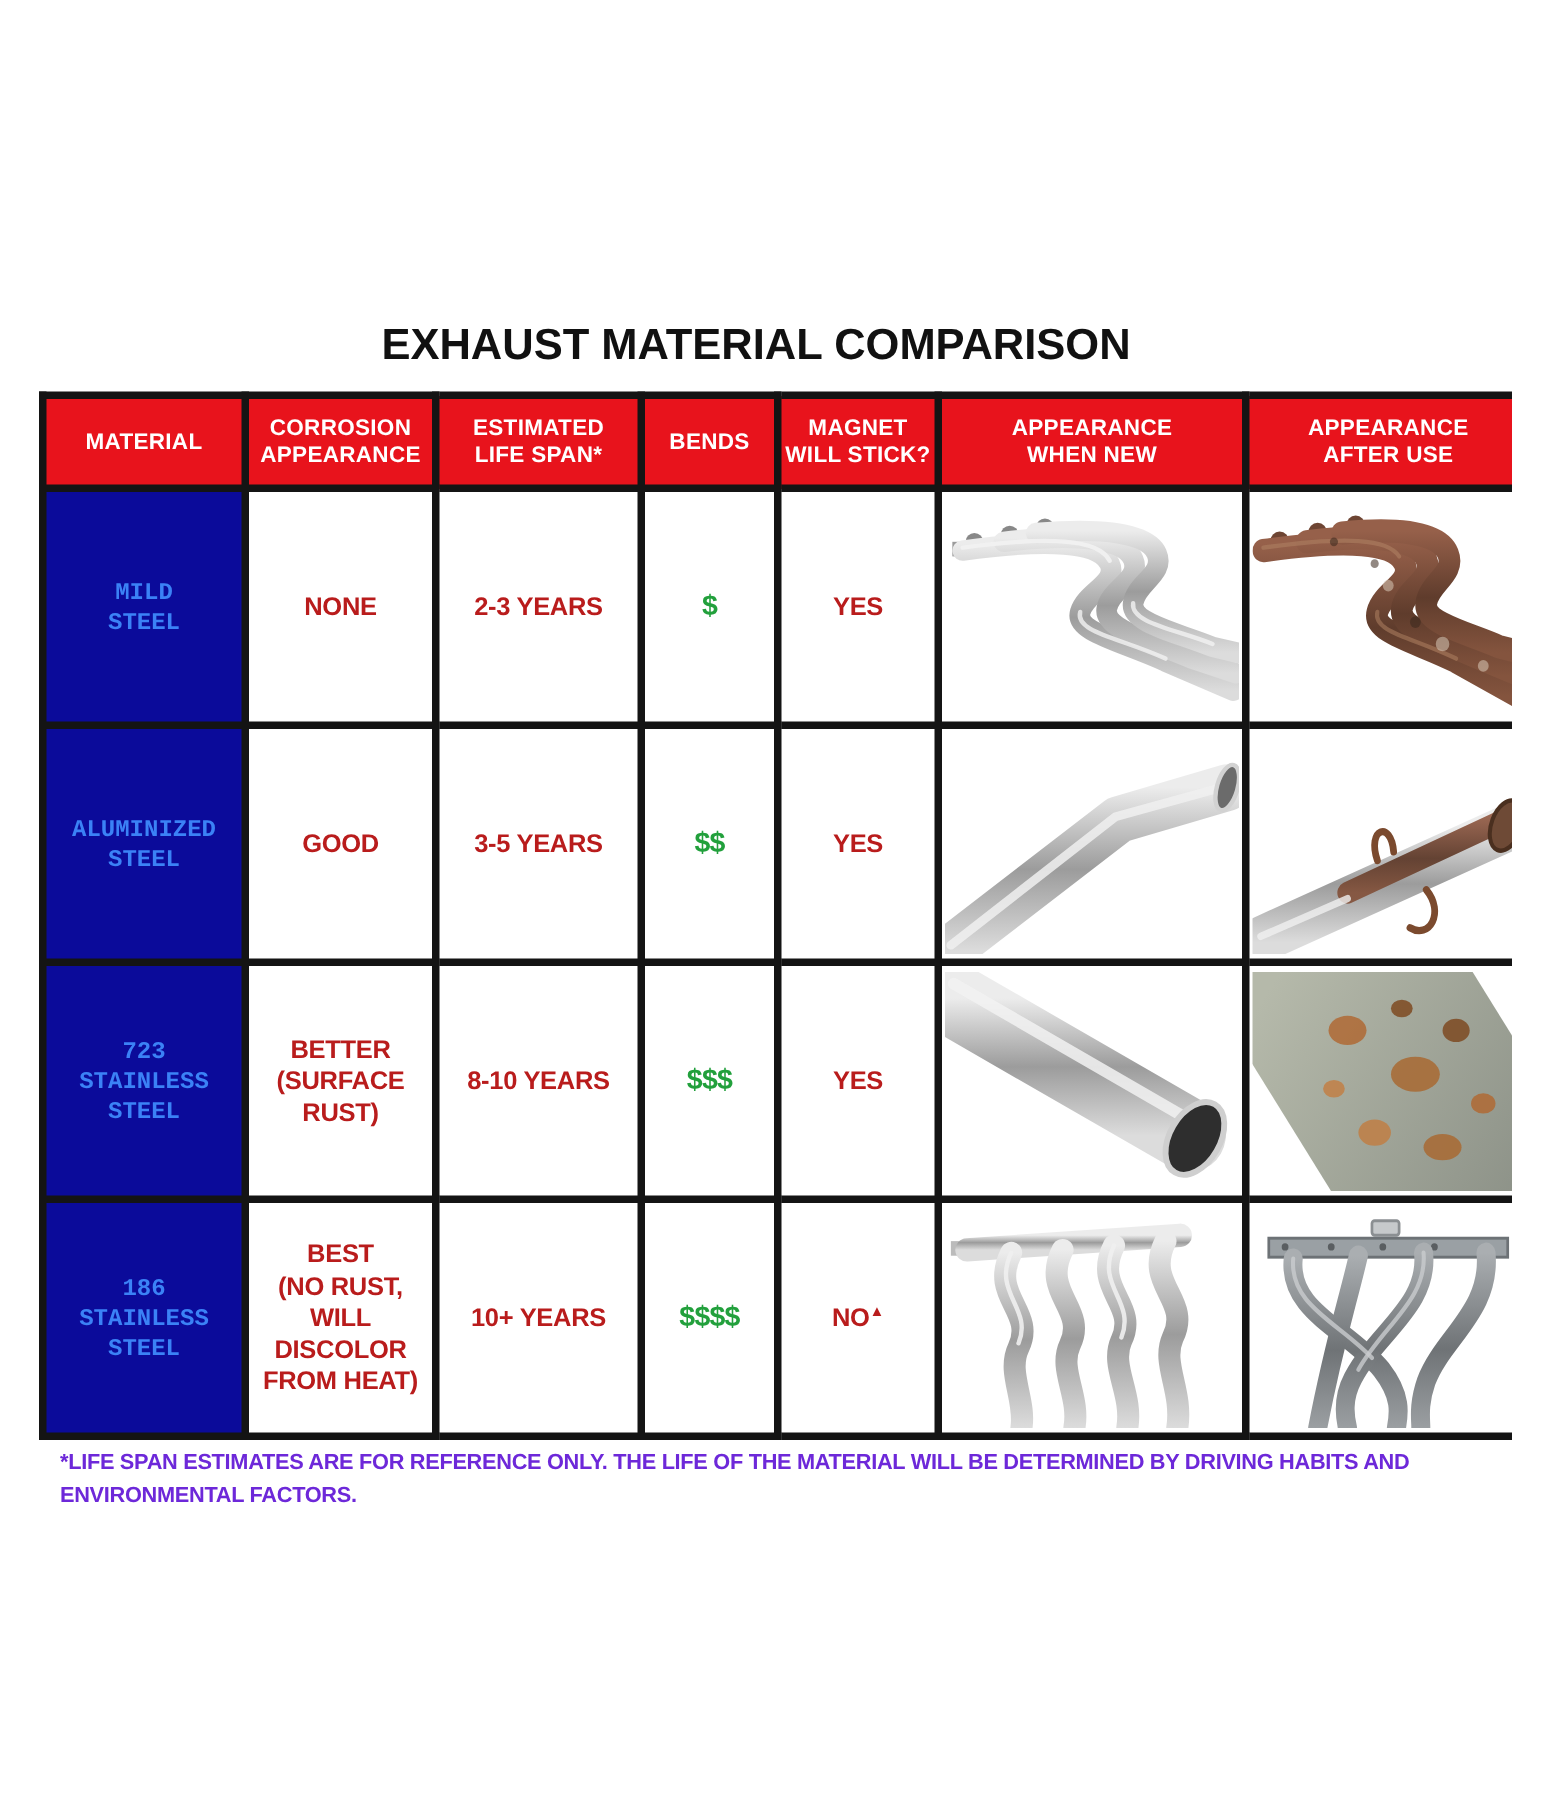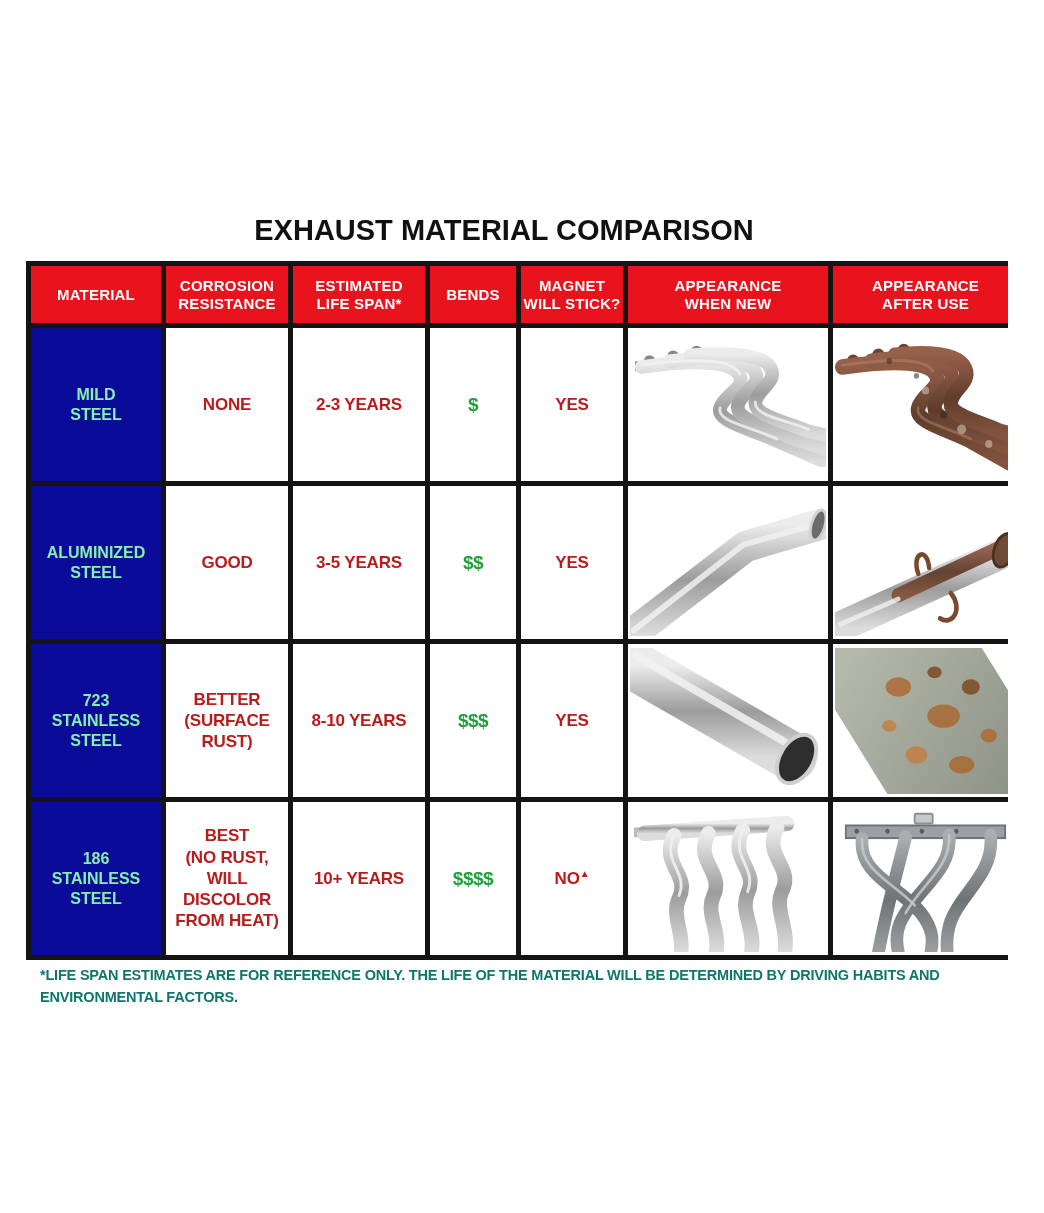--- a/index.html
+++ b/index.html
@@ -43,25 +43,26 @@
     background: #e8131c;
     color: #ffffff;
     font-size: 15px;
     line-height: 1.15;
     font-weight: 700;
     white-space: pre-line;
     letter-spacing: 0.2px;
   }
   td.mat {
     background: #0b0b9a;
-    color: #86efac;
+    color: #3b82f6;
     font-size: 16px;
     line-height: 1.25;
     font-weight: 700;
     white-space: pre-line;
+    font-family: Liberation Mono, monospace;
   }
   td.val {
     color: #b91c1c;
     font-size: 17px;
     line-height: 1.25;
     font-weight: 700;
     white-space: pre-line;
     letter-spacing: -0.2px;
   }
   td.cost {
@@ -75,21 +76,21 @@
   td.photo svg { display: block; width: 100%; height: 146px; }
   .footnotes {
     position: absolute;
     top: 964px; left: 40px; right: 16px;
   }
   .fn {
     margin: 0 0 4px 0;
     font-size: 14.5px;
     line-height: 1.55;
     font-weight: 700;
-    color: #0f766e;
+    color: #6d28d9;
     letter-spacing: -0.2px;
   }
   .fn .fn-mark-tri { font-size: 10px; vertical-align: 5px; }
 </style>
 </head>
 <body>
 
 <div class="page">
 
   <svg width="0" height="0" style="position:absolute" aria-hidden="true">
@@ -125,21 +126,21 @@
         <col style="width:137px">
         <col style="width:91px">
       <col style="width:107px">
         <col style="width:205px">
         <col style="width:190px">
     </colgroup>
     <thead>
       <tr>
         <th class="hdr">MATERIAL</th>
         <th class="hdr">CORROSION
-RESISTANCE</th>
+APPEARANCE</th>
         <th class="hdr">ESTIMATED
 LIFE SPAN*</th>
         <th class="hdr">BENDS</th>
         <th class="hdr">MAGNET
 WILL STICK?</th>
         <th class="hdr">APPEARANCE
 WHEN NEW</th>
         <th class="hdr">APPEARANCE
 AFTER USE</th>
       </tr>

